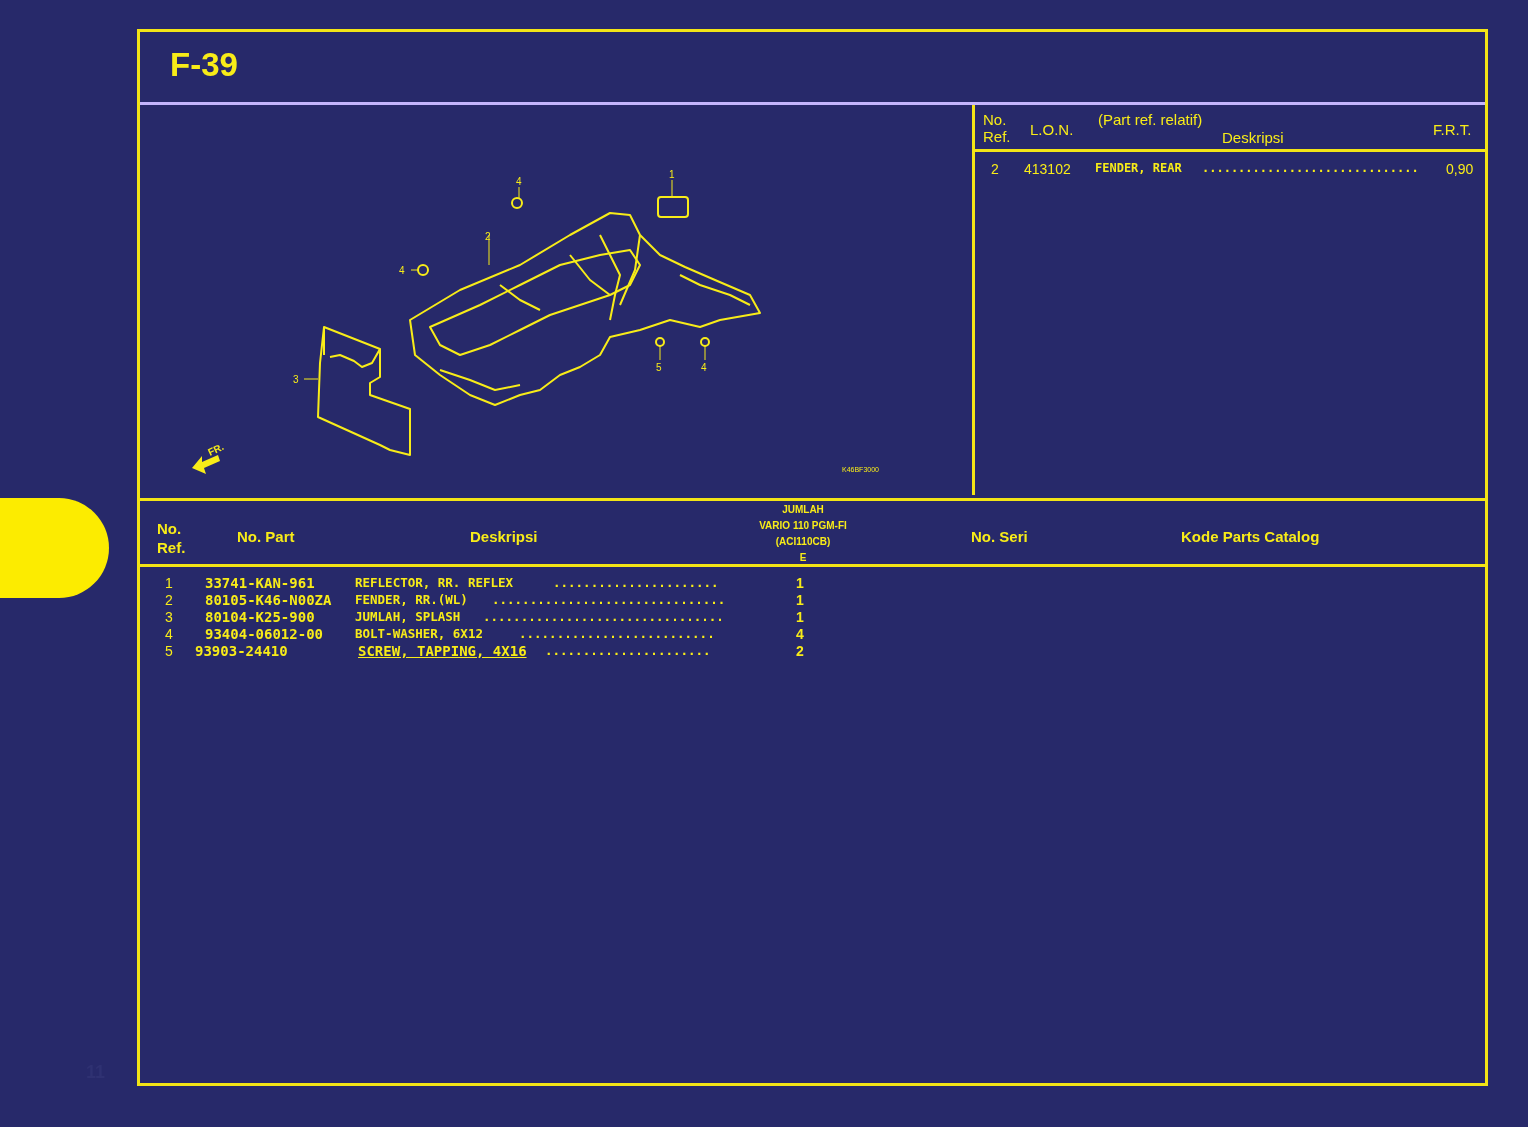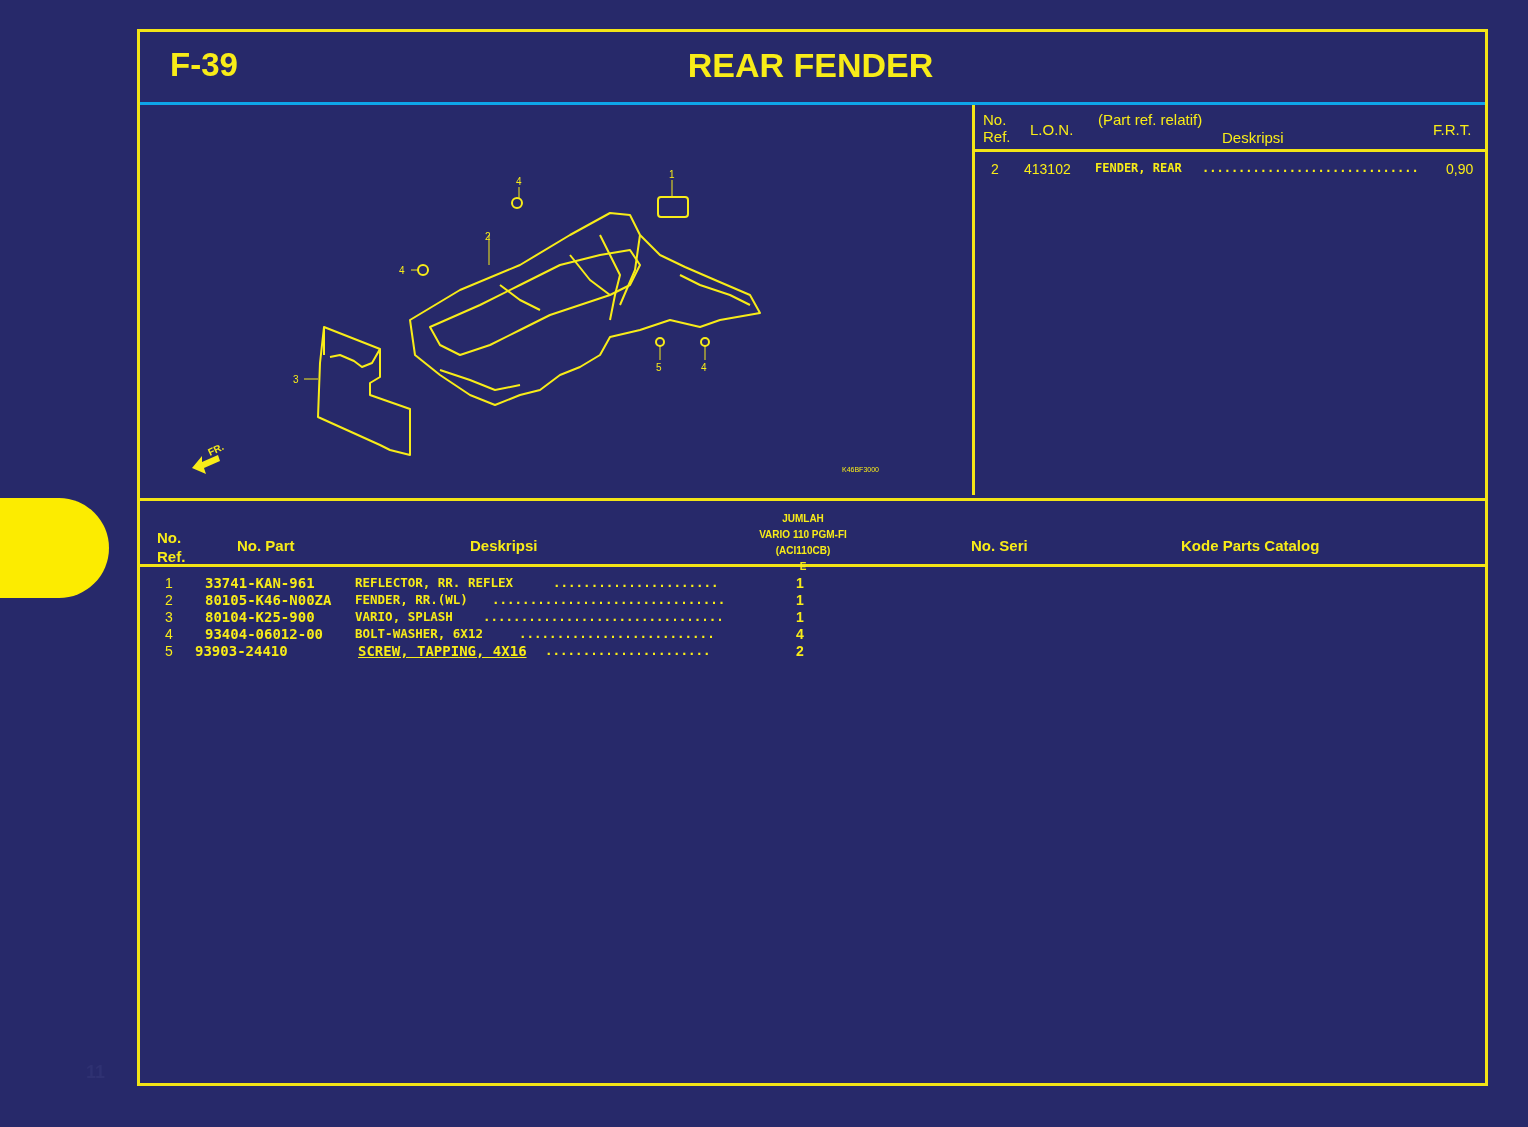--- a/index.html
+++ b/index.html
@@ -3,49 +3,48 @@
 <meta charset="utf-8">
 <style>
   html, body { margin: 0; padding: 0; }
   body {
     width: 1528px; height: 1127px; background: #27296a; position: relative; overflow: hidden;
     font-family: "Liberation Sans", sans-serif; color: #f8ec18;
   }
   .side-tab { position: absolute; left: 0; top: 498px; width: 109px; height: 100px; background: #fcec00; border-radius: 0 50px 50px 0; }
   .page-num { position: absolute; left: 86px; top: 1062px; font-size: 18px; color: #2f3172; font-weight: bold; }
   .frame { position: absolute; left: 137px; top: 29px; width: 1345px; height: 1051px; border: 3px solid #f2e416; box-sizing: content-box; }
-  .header { position: absolute; left: 0; top: 0; width: 1345px; height: 70px; border-bottom: 3px solid #0ea5e9; }
+  .header { position: absolute; left: 0; top: 0; width: 1345px; height: 70px; border-bottom: 3px solid #c4b5fd; }
   .code { position: absolute; left: 30px; top: 14px; font-size: 33px; font-weight: bold; }
   .title { position: absolute; left: 0; width: 1345px; top: 14px; text-align: center; font-size: 34px; font-weight: bold; padding-left: 0; }
   .title span { position: relative; left: -2px; }
   .diagram { position: absolute; left: 0; top: 73px; width: 832px; height: 390px; border-right: 3px solid #f2e416; }
   .frt { position: absolute; left: 835px; top: 73px; width: 510px; height: 390px; }
   .frt-head { position: absolute; left: 0; top: 0; width: 510px; height: 44px; border-bottom: 3px solid #f2e416; font-size: 15px; }
   .frt-head div { position: absolute; }
   .mono { font-family: "DejaVu Sans Mono", monospace; font-weight: bold; }
   .frt-row { position: absolute; top: 56px; left: 0; width: 510px; font-size: 14px; }
   .frt-row span { position: absolute; white-space: pre; }
   .mid { position: absolute; left: 0; top: 466px; width: 1345px; height: 63px; border-top: 3px solid #f2e416; border-bottom: 3px solid #f2e416; box-sizing: content-box; }
-  .mid div { position: absolute; font-weight: bold; font-size: 15px; margin-top: 9px; }
+  .mid div { position: absolute; font-weight: bold; font-size: 15px; }
   .jumlah { text-align: center; font-size: 10px !important; line-height: 16px; width: 120px; }
   .rows { position: absolute; left: 0; top: 543px; width: 1345px; }
   .row { position: relative; height: 17px; font-size: 14px; }
   .row span { position: absolute; white-space: pre; top: 0; }
   svg { position: absolute; left: 0; top: 0; }
 </style>
 </head>
 <body>
 
 <div class="side-tab"></div>
 <div class="page-num">11</div>
 
 <div class="frame">
   <div class="header">
     <div class="code">F-39</div>
-    <div class="title"><span>REAR FENDER</span></div>
   </div>
 
   <div class="diagram">
     <svg width="832" height="390" viewBox="0 0 832 390">
       <g fill="none" stroke="#f8ec18" stroke-width="2" stroke-linejoin="round">
 
         <path d="M184 222 L240 244 L240 272 L230 278 L230 290 L270 304 L270 350 L250 345 L240 340 L178 312 L180 258 Z"></path>
         <path d="M184 222 L184 250 M240 244 L232 258 L222 262 L214 256 L200 250 L190 252"></path>
 
         <path d="M270 215 L320 185 L380 160 L430 130 L470 108 L490 110 L500 130 L520 150 L545 162 L575 175 L610 190 L620 208 L580 215 L560 222 L530 215 L500 225 L470 232 L460 250 L440 262 L420 270 L400 285 L380 290 L355 300 L330 290 L300 270 L275 250 Z"></path>
@@ -132,21 +131,21 @@
     <div class="row">
       <span style="left:25px;">2</span>
       <span class="mono" style="left:65px;">80105-K46-N00ZA</span>
       <span class="mono" style="left:215px; font-size:12.5px;">FENDER, RR.(WL)</span>
       <span class="mono" style="left:352px; font-size:12.5px;">...............................</span>
       <span style="left:656px; font-weight:bold;">1</span>
     </div>
     <div class="row">
       <span style="left:25px;">3</span>
       <span class="mono" style="left:65px;text-align:right;">80104-K25-900</span>
-      <span class="mono" style="left:215px; font-size:12.5px;">VARIO, SPLASH</span>
+      <span class="mono" style="left:215px; font-size:12.5px;">JUMLAH, SPLASH</span>
       <span class="mono" style="left:343px; font-size:12.5px;">................................</span>
       <span style="left:656px; font-weight:bold;">1</span>
     </div>
     <div class="row">
       <span style="left:25px;">4</span>
       <span class="mono" style="left:65px;">93404-06012-00</span>
       <span class="mono" style="left:215px; font-size:12.5px;text-align:center;">BOLT-WASHER, 6X12</span>
       <span class="mono" style="left:379px; font-size:12.5px;">..........................</span>
       <span style="left:656px; font-weight:bold;">4</span>
     </div>

